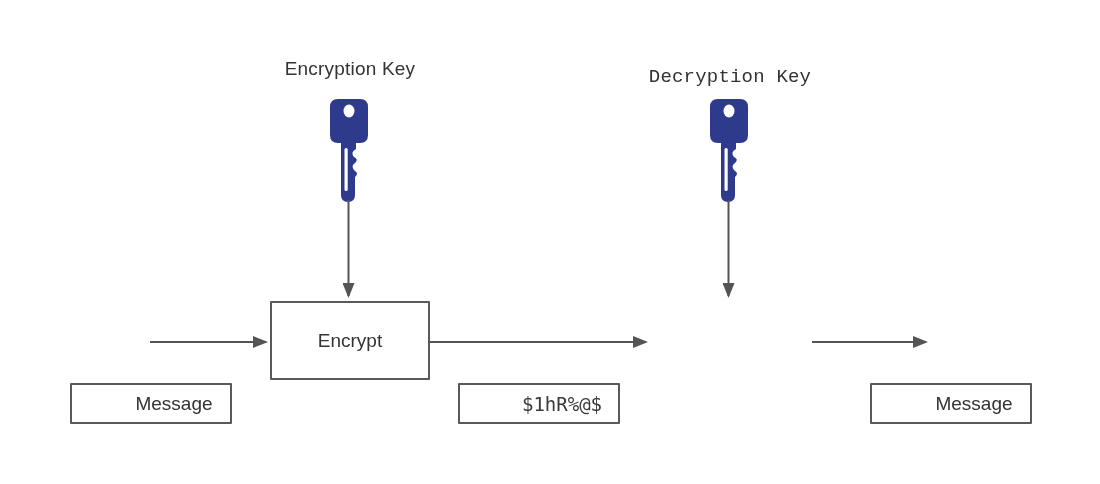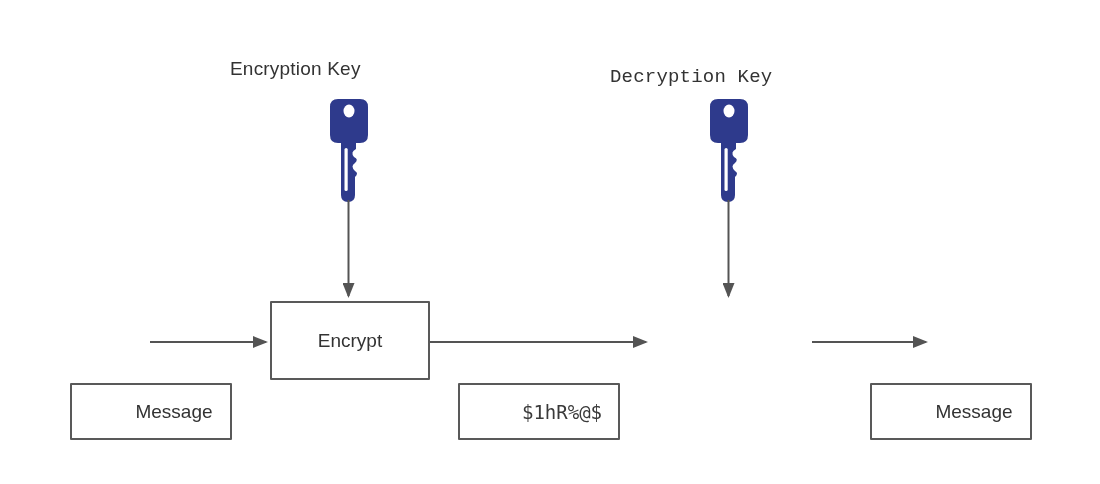--- a/index.html
+++ b/index.html
@@ -7,39 +7,39 @@
     position: relative;
     width: 1100px;
     height: 484px;
     background: #ffffff;
     font-family: "Liberation Sans", sans-serif;
     overflow: hidden;
   }
   .key-label {
     position: absolute;
     width: 240px;
-    text-align: left;
+    text-align: center;
     font-size: 19px;
     color: #333333;
     letter-spacing: 0.2px;
   }
   .node-box {
     position: absolute;
     background: #ffffff;
     border: 2px solid #595959;
     border-radius: 1px;
     display: flex;
     align-items: center;
     justify-content: center;
     font-size: 19px;
     color: #333333;
     box-sizing: border-box;
   }
   .process-box { width: 160px; height: 79px; top: 301px; }
-  .data-box { width: 162px; height: 57px; top: 383px; padding-left: 46px; }
+  .data-box { width: 162px; height: 41px; top: 383px; padding-left: 46px; }
   .cipher-text { font-family: "DejaVu Sans Mono", monospace; font-size: 19px; color: #3a3a3a; }
   .key-icon { position: absolute; width: 44px; height: 106px; }
   #arrow-layer { position: absolute; left: 0; top: 0; pointer-events: none; }
 </style>
 </head>
 <body>
 
 <div id="canvas">
 
   <div class="key-label" style="left:230px; top:58px;">Encryption Key</div>

